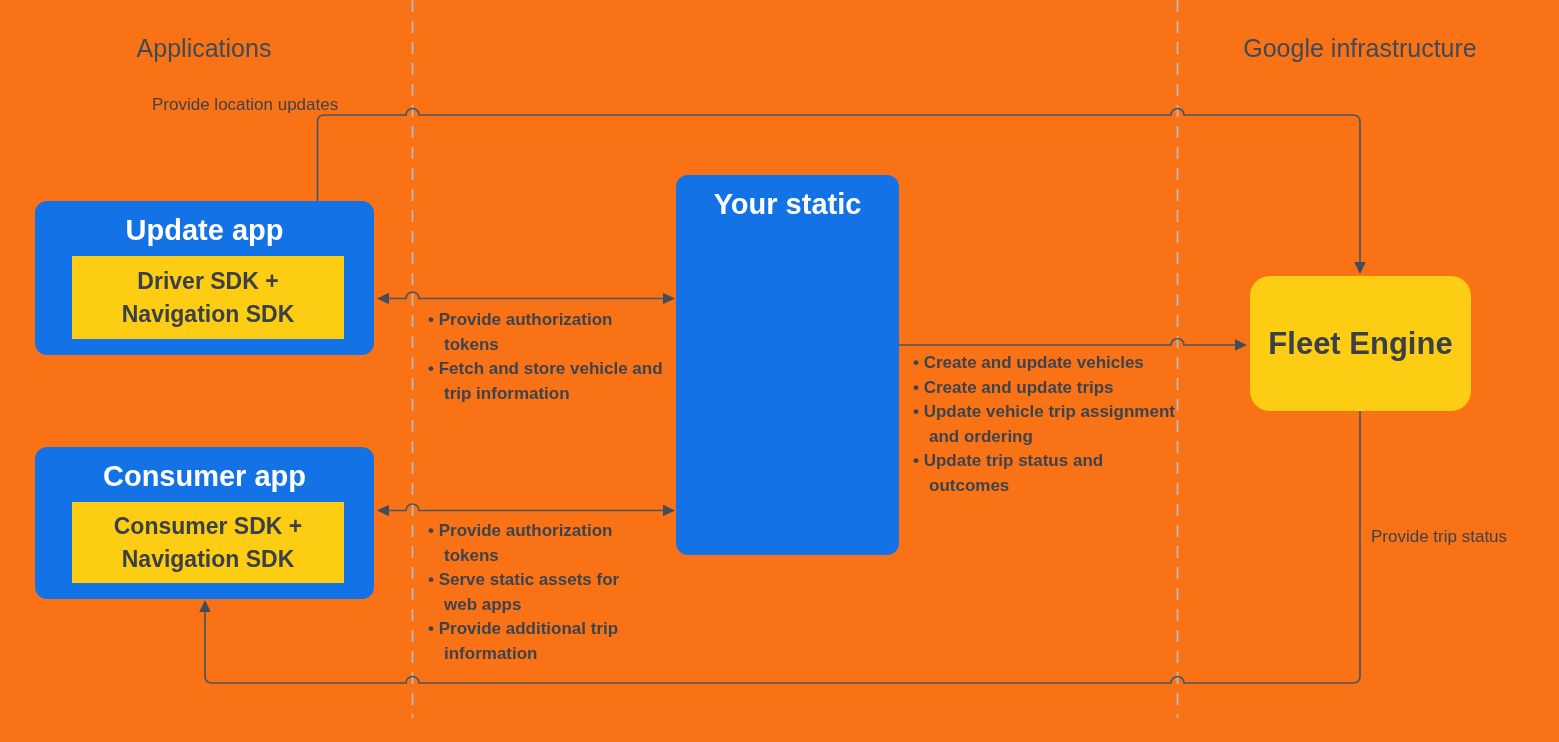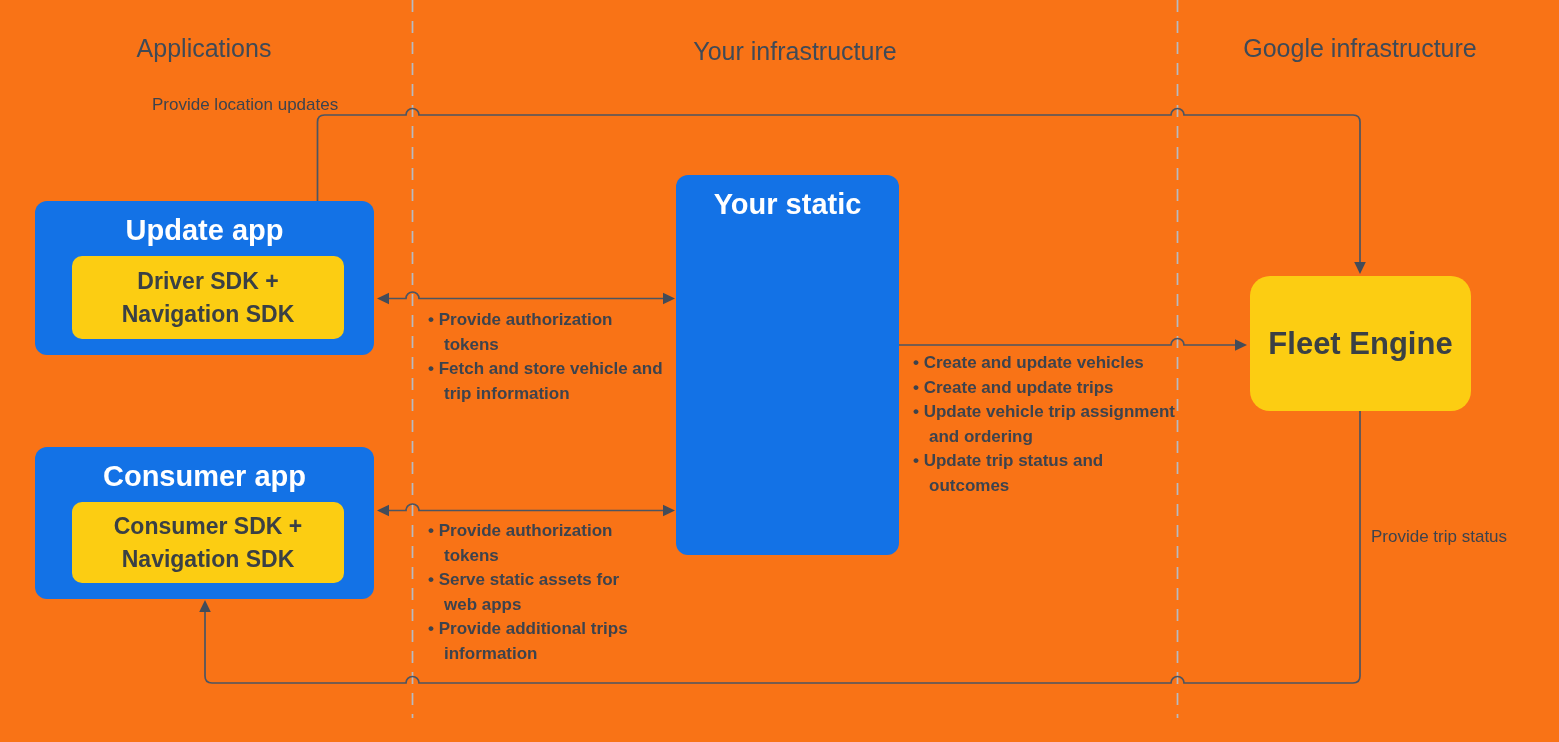--- a/index.html
+++ b/index.html
@@ -45,21 +45,21 @@
   .node-title {
     font-size: 29px;
     font-weight: bold;
     text-align: center;
     color: #ffffff;
     margin-top: 13px;
   }
   .node-yellow {
     position: absolute;
     background: #fccd12;
-    border-radius: 10px;
+    border-radius: 0;
     display: flex;
     align-items: center;
     justify-content: center;
     text-align: center;
     font-size: 23px;
     font-weight: bold;
     color: #3a4045;
     line-height: 1.4;
     padding: 2px 10px;
     box-sizing: border-box;
@@ -126,21 +126,20 @@
 
     <path d="M 388 510.5 H 406 A 6.5 6.5 0 0 1 419 510.5 H 664" stroke="#4c5562" stroke-width="1.7" fill="none"></path>
     <polygon points="377,510.5 389,504.7 389,516.3" fill="#434c59"></polygon>
     <polygon points="675,510.5 663,504.7 663,516.3" fill="#434c59"></polygon>
 
     <path d="M 899 345 H 1171 A 6.5 6.5 0 0 1 1184 345 H 1236" stroke="#4c5562" stroke-width="1.7" fill="none"></path>
     <polygon points="1247,345 1235,339.2 1235,350.8" fill="#434c59"></polygon>
   </svg>
 
   <div class="lane-header" style="left:204px; top:34px;">Applications</div>
-  <div class="lane-header" style="left:795px; top:37px;">Your infrastructure</div>
   <div class="lane-header" style="left:1360px; top:34px;">Google infrastructure</div>
 
   <div class="node-blue" style="left:35px; top:201px; width:339px; height:154px;">
     <div class="node-title">Update app</div>
   </div>
   <div class="node-yellow" style="left:72px; top:256px; width:272px; height:83px;">
     <span>Driver SDK + Navigation SDK</span>
   </div>
 
   <div class="node-blue" style="left:35px; top:447px; width:339px; height:152px;">
@@ -162,21 +161,21 @@
   <div class="edge-label" style="left:1371px; top:527px;">Provide trip status</div>
 
   <ul class="edge-bullets" style="left:428px; top:308px; width:235px;">
     <li>Provide authorization tokens</li>
     <li>Fetch and store vehicle and trip information</li>
   </ul>
 
   <ul class="edge-bullets" style="left:428px; top:519px; width:218px;">
     <li>Provide authorization tokens</li>
     <li>Serve static assets for web apps</li>
-    <li>Provide additional trips information</li>
+    <li>Provide additional trip information</li>
   </ul>
 
   <ul class="edge-bullets" style="left:913px; top:351px; width:272px;">
     <li>Create and update vehicles</li>
     <li>Create and update trips</li>
     <li>Update vehicle trip assignment and ordering</li>
     <li>Update trip status and outcomes</li>
   </ul>
 
 </div>

